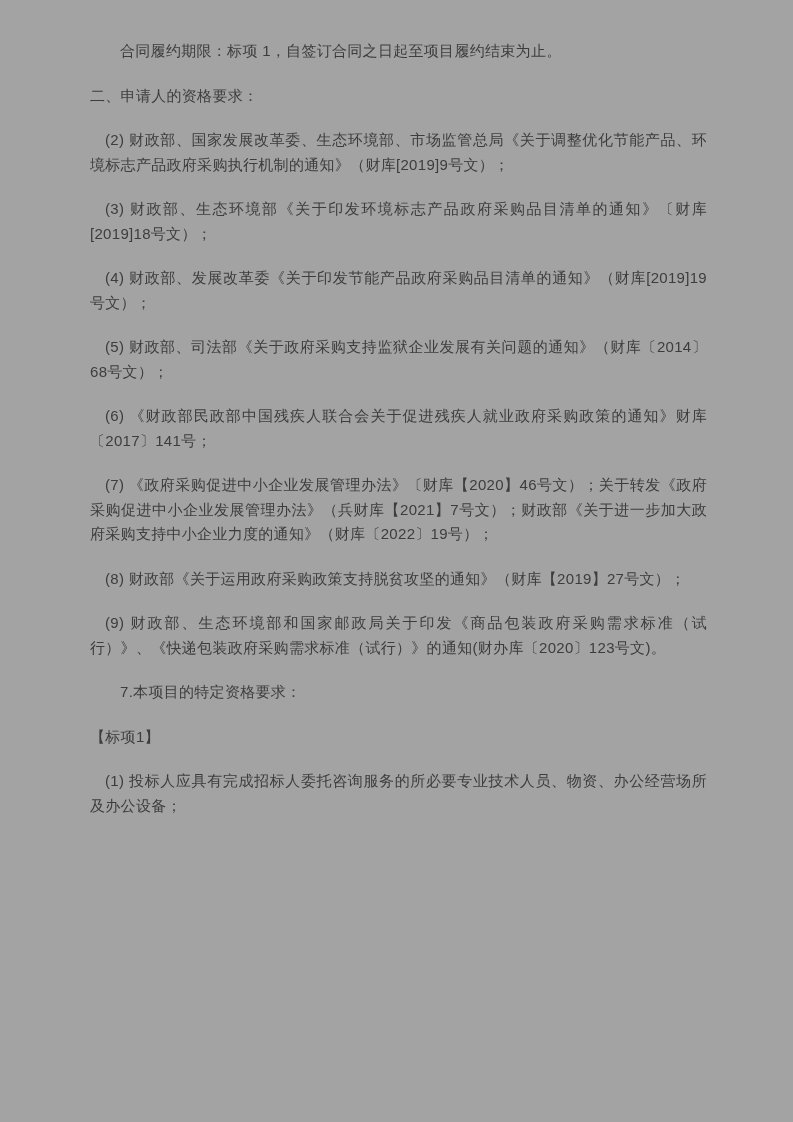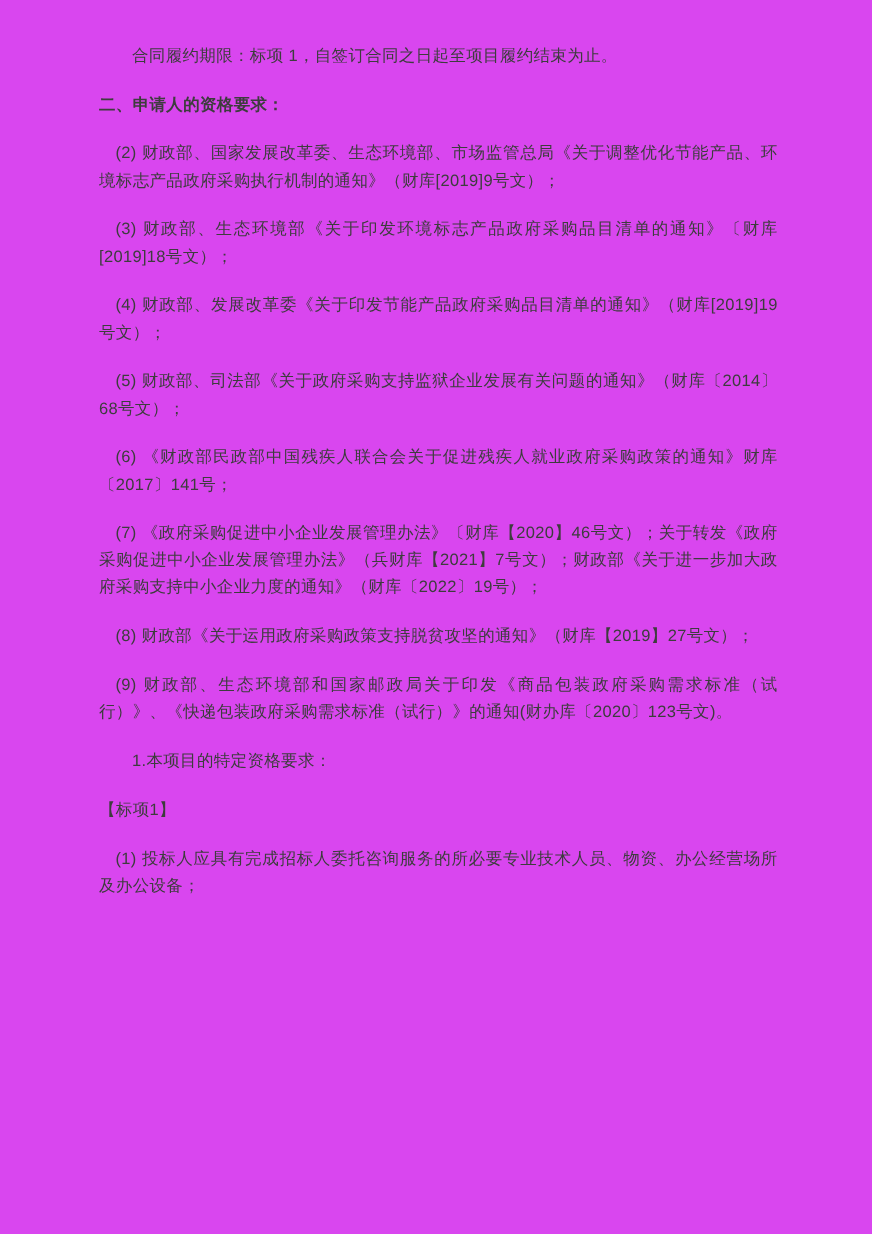--- a/index.html
+++ b/index.html
@@ -10,46 +10,46 @@
   body {
     width: 793px;
     height: 1122px;
     overflow: hidden;
     font-family: "Liberation Sans", "DejaVu Sans", sans-serif;
   }
   .page {
     box-sizing: border-box;
     width: 793px;
     height: 1122px;
-    background: #d946ef;
+    background: #a3a3a3;
     padding: 39px 86px 12px 90px;
   }
   .para {
     margin: 0 0 20px 0;
     font-size: 15px;
     line-height: 24.5px;
     color: #3d3d3d;
     text-align: justify;
     letter-spacing: 0.3px;
   }
   .para.indent   { text-indent: 2em; }   
   .para.list     { text-indent: 1em; }   
-  .para.heading  { text-indent: 0; font-weight: bold; }
+  .para.heading  { text-indent: 0; font-weight: normal; }
   .para.label    { text-indent: 0; }
 </style>
 </head>
 <body>
 
 <div class="page">
   <p class="para indent">合同履约期限：标项 1，自签订合同之日起至项目履约结束为止。</p>
   <p class="para heading">二、申请人的资格要求：</p>
   <p class="para list">(2) 财政部、国家发展改革委、生态环境部、市场监管总局《关于调整优化节能产品、环境标志产品政府采购执行机制的通知》（财库[2019]9号文）；</p>
   <p class="para list">(3) 财政部、生态环境部《关于印发环境标志产品政府采购品目清单的通知》〔财库[2019]18号文）；</p>
   <p class="para list">(4) 财政部、发展改革委《关于印发节能产品政府采购品目清单的通知》（财库[2019]19号文）；</p>
   <p class="para list">(5) 财政部、司法部《关于政府采购支持监狱企业发展有关问题的通知》（财库〔2014〕68号文）；</p>
   <p class="para list">(6) 《财政部民政部中国残疾人联合会关于促进残疾人就业政府采购政策的通知》财库〔2017〕141号；</p>
   <p class="para list">(7) 《政府采购促进中小企业发展管理办法》〔财库【2020】46号文）；关于转发《政府采购促进中小企业发展管理办法》（兵财库【2021】7号文）；财政部《关于进一步加大政府采购支持中小企业力度的通知》（财库〔2022〕19号）；</p>
   <p class="para list">(8) 财政部《关于运用政府采购政策支持脱贫攻坚的通知》（财库【2019】27号文）；</p>
   <p class="para list">(9) 财政部、生态环境部和国家邮政局关于印发《商品包装政府采购需求标准（试行）》、《快递包装政府采购需求标准（试行）》的通知(财办库〔2020〕123号文)。</p>
-  <p class="para indent">1.本项目的特定资格要求：</p>
+  <p class="para indent">7.本项目的特定资格要求：</p>
   <p class="para label">【标项1】</p>
   <p class="para list">(1) 投标人应具有完成招标人委托咨询服务的所必要专业技术人员、物资、办公经营场所及办公设备；</p>
 </div>
 
 </body></html>

